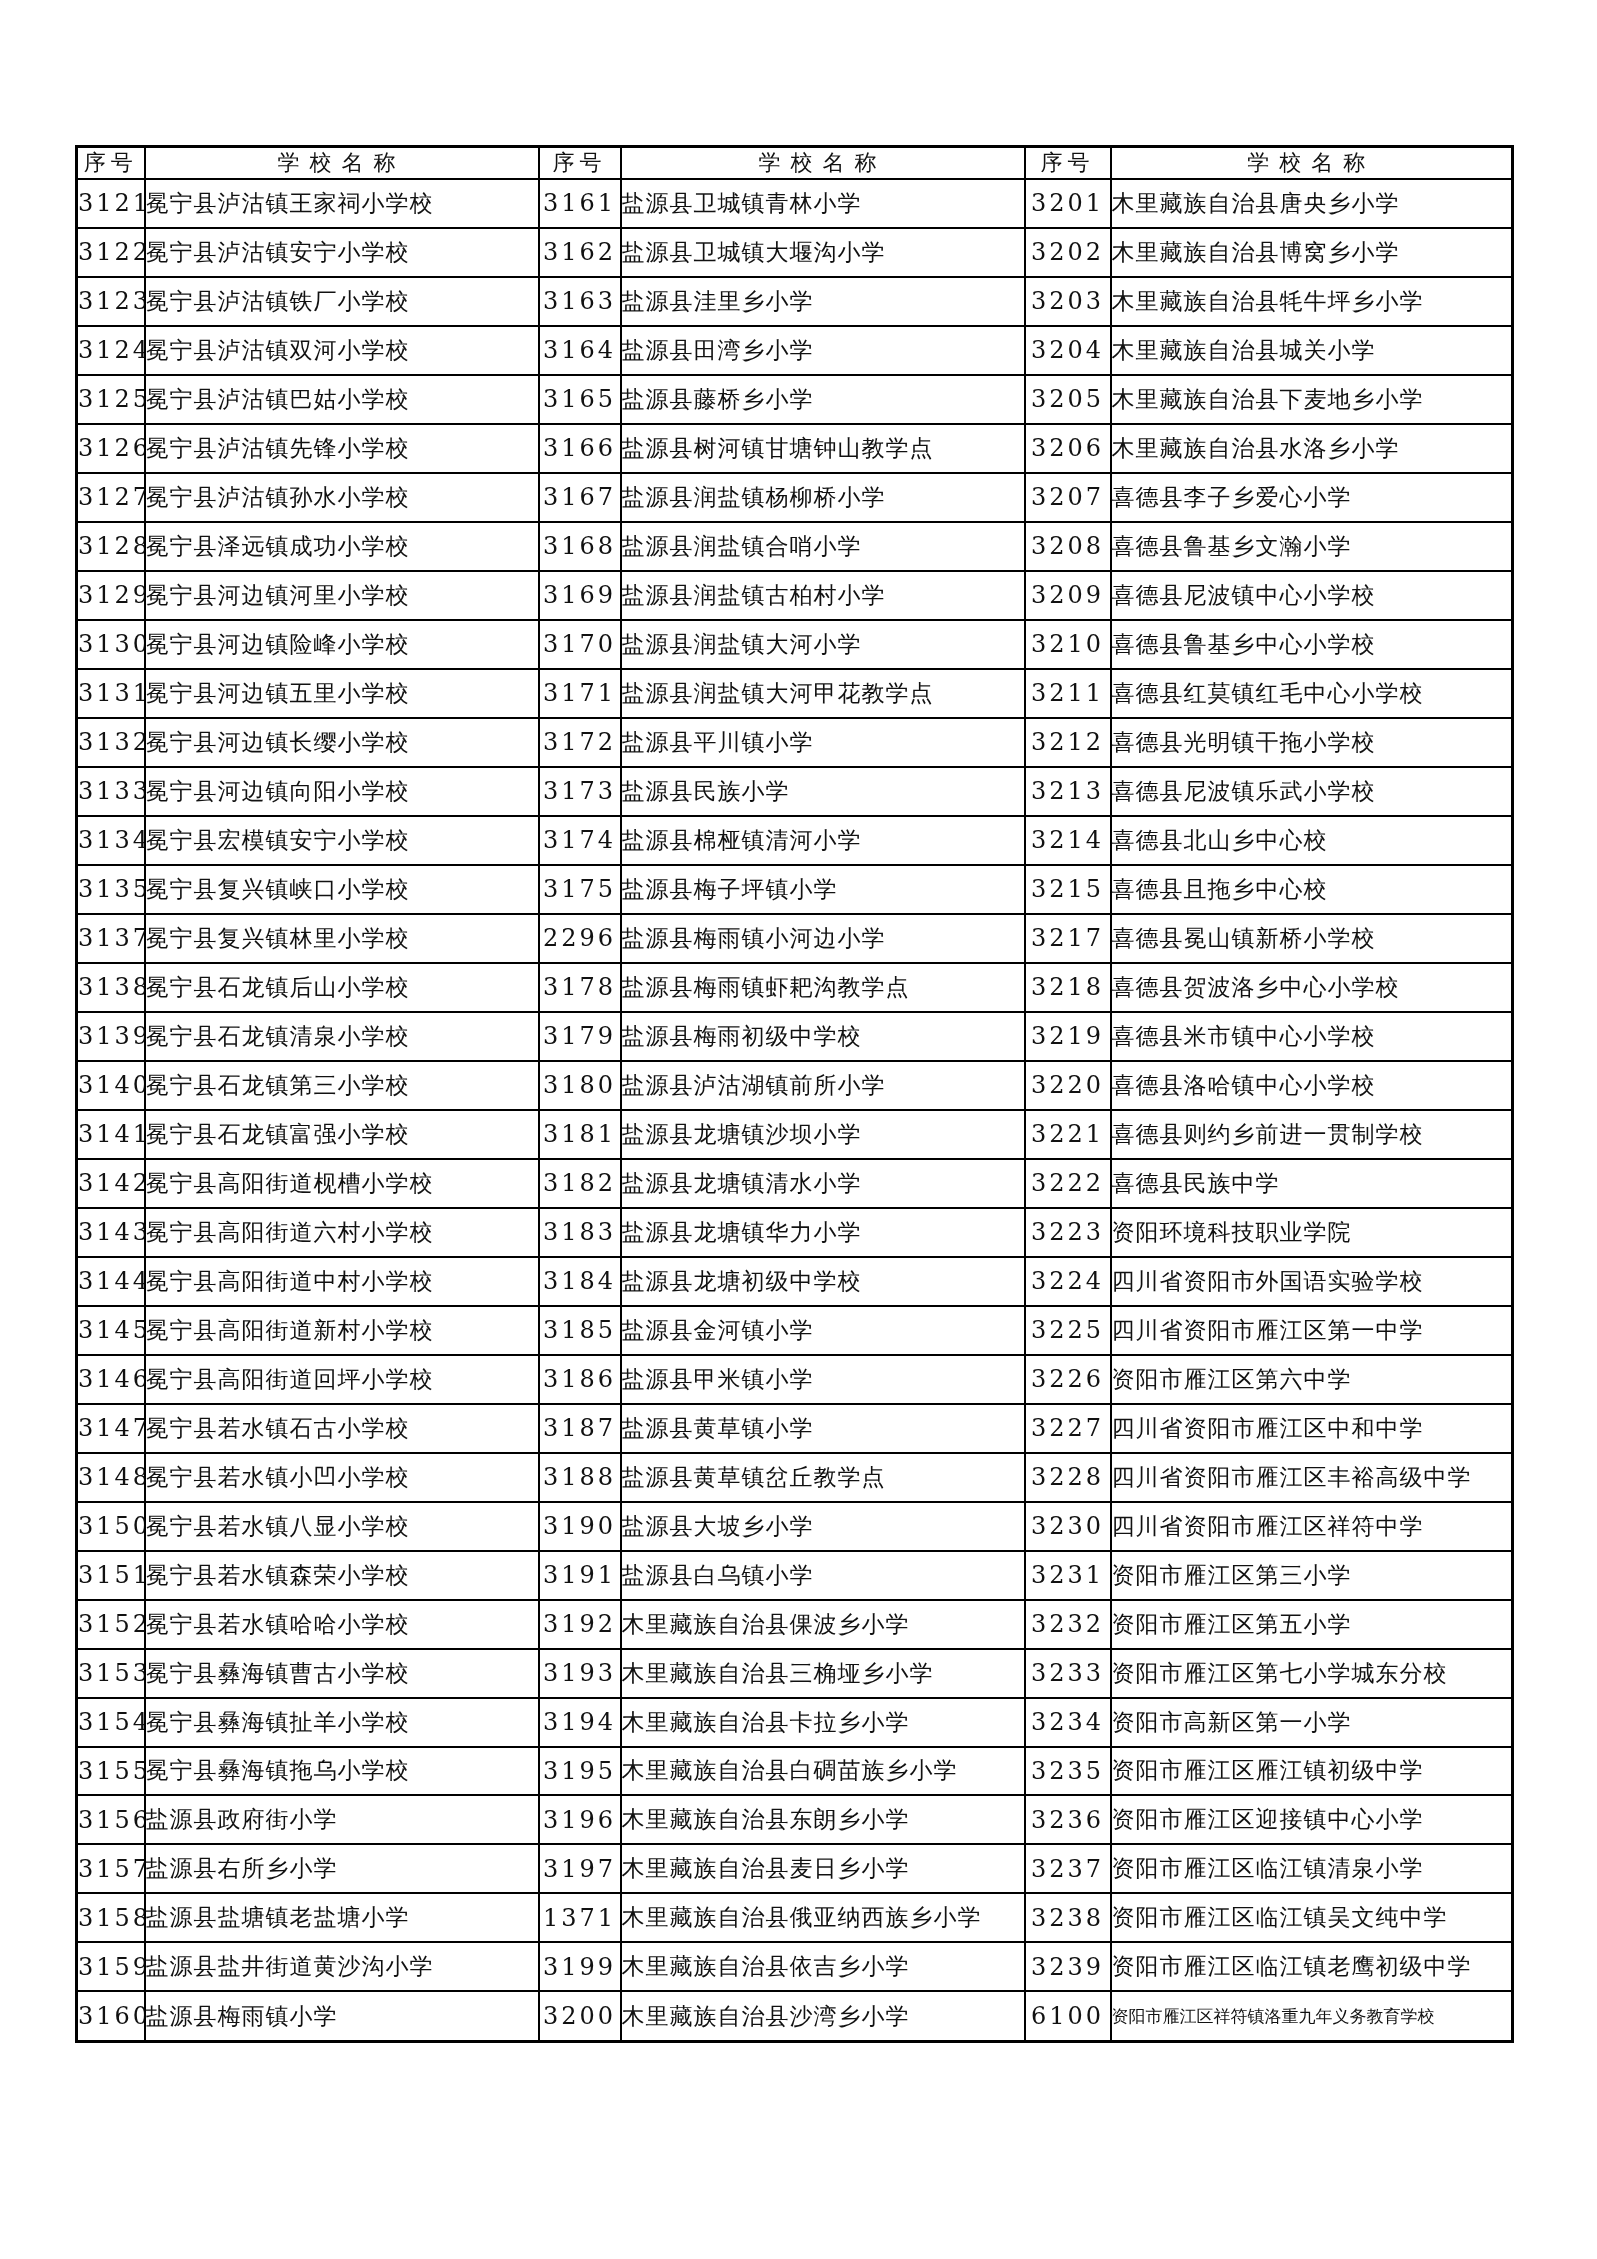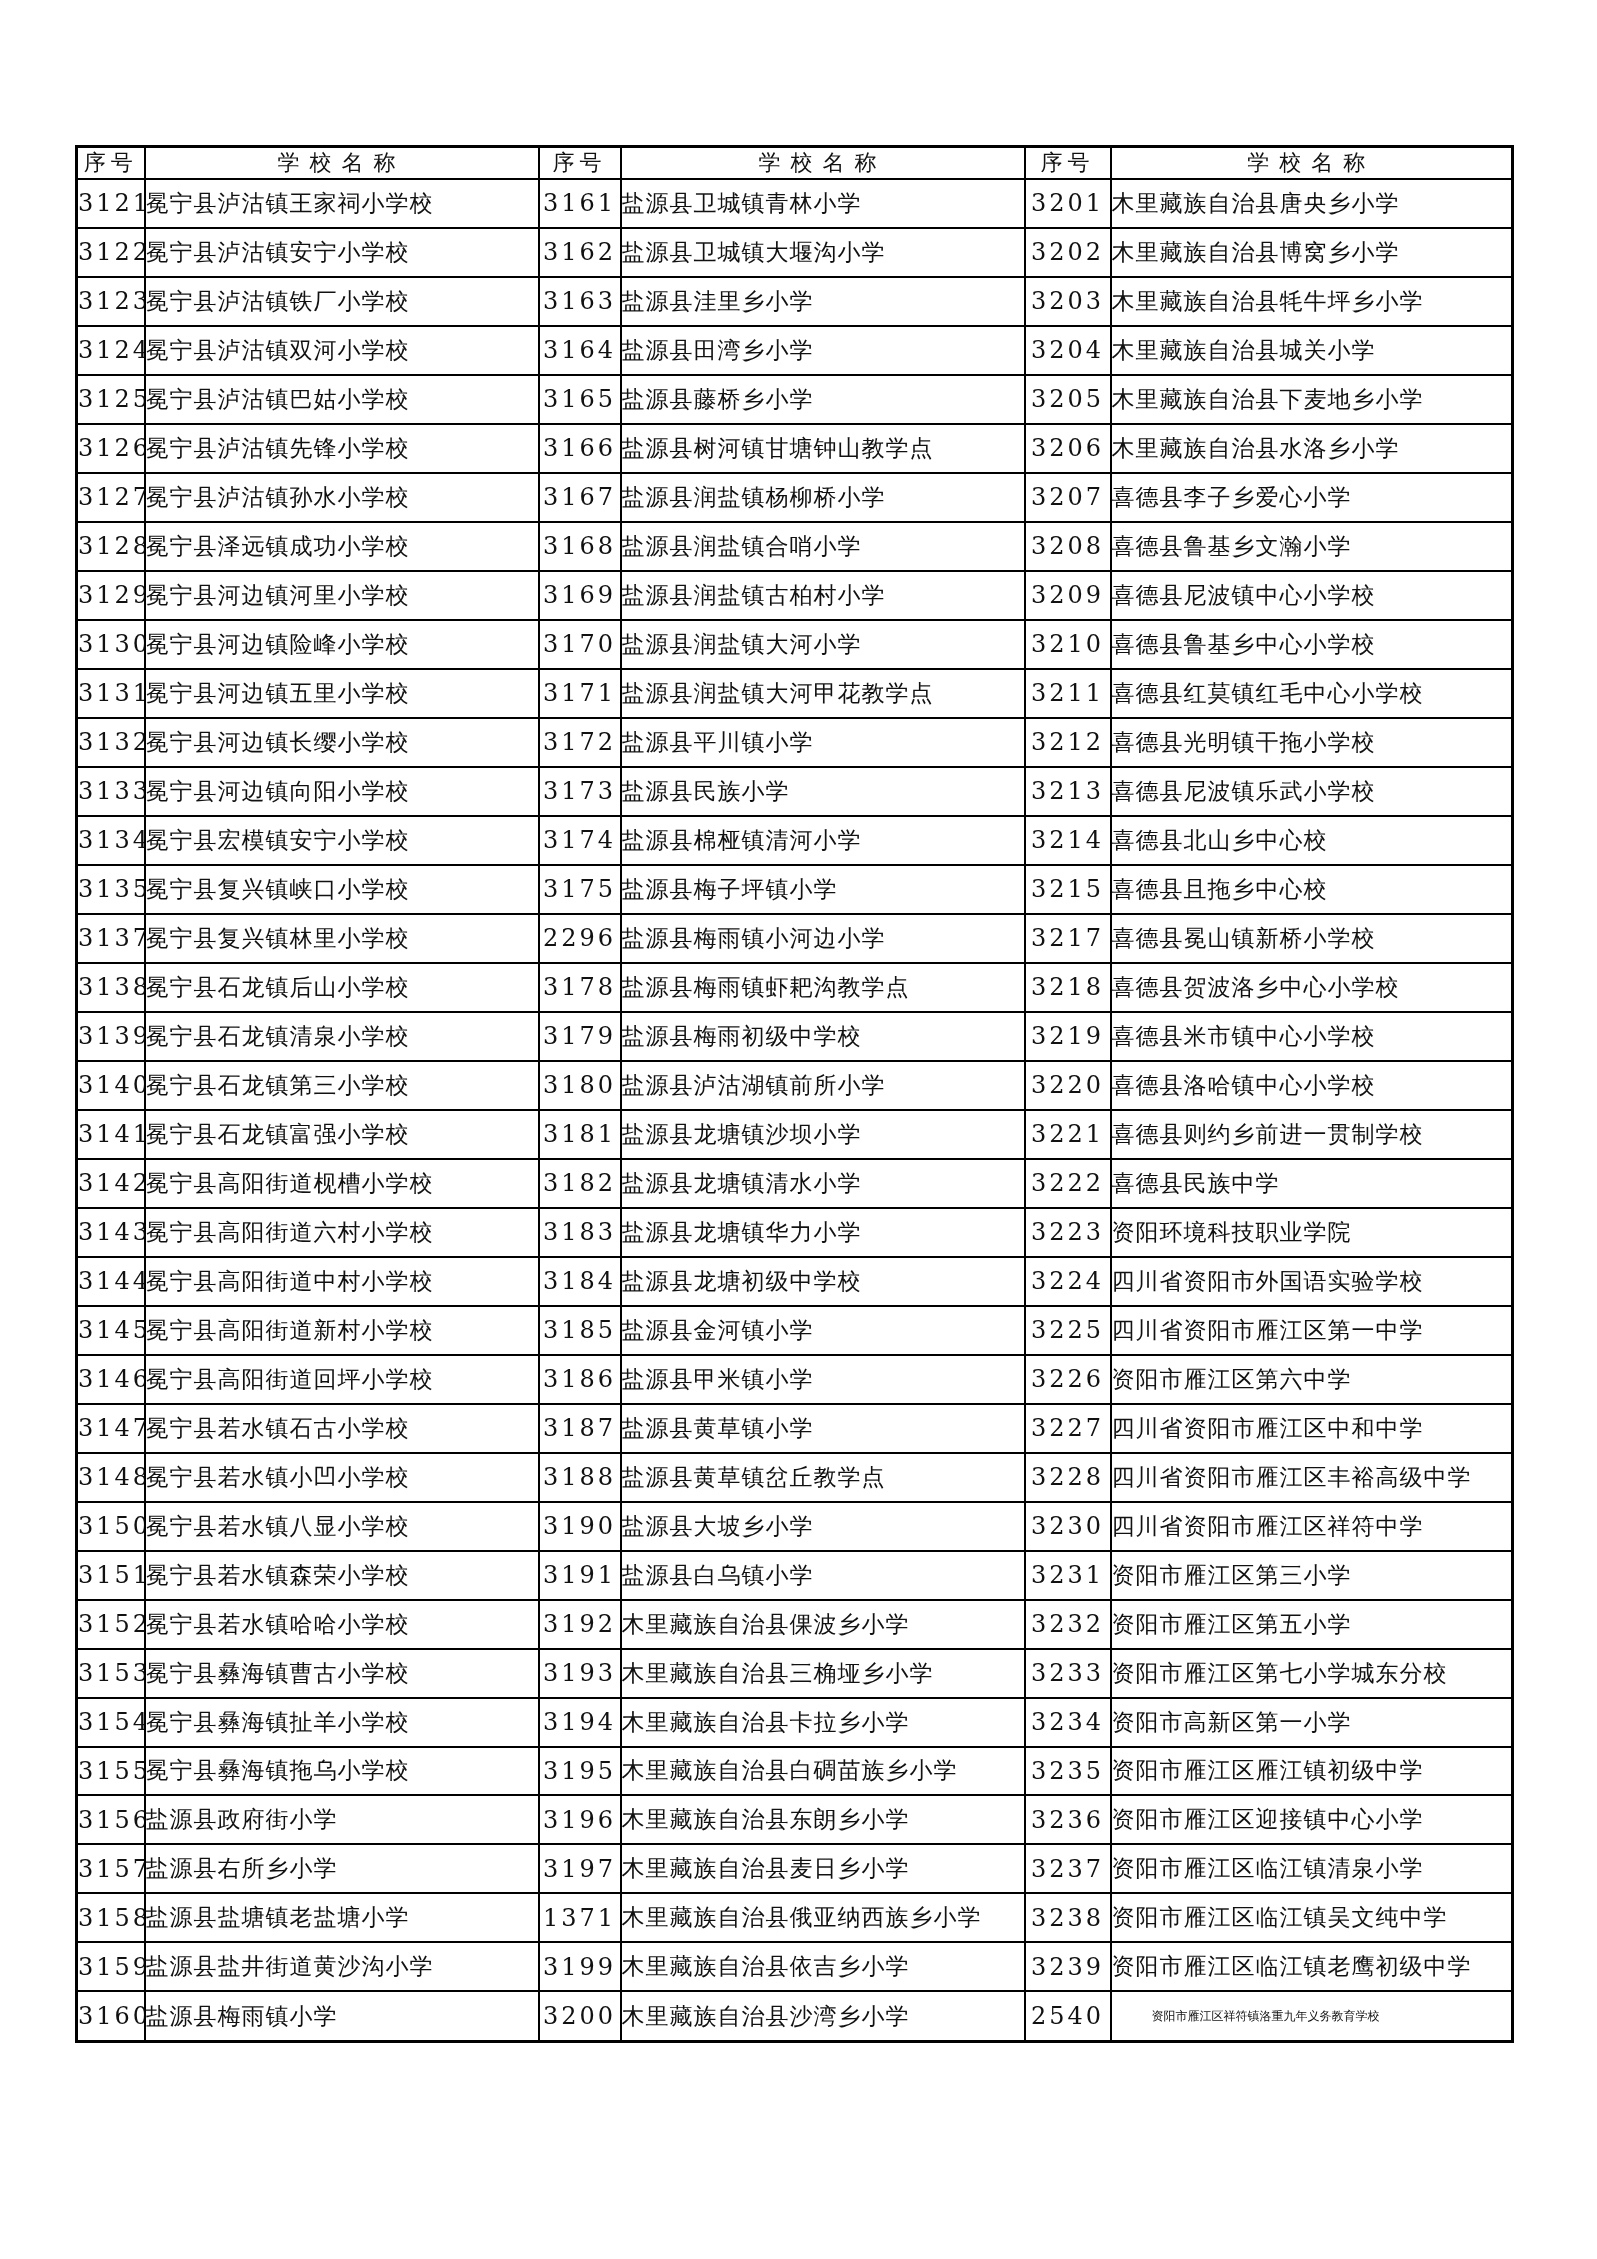--- a/index.html
+++ b/index.html
@@ -51,23 +51,22 @@
     letter-spacing: 3px;
     font-family: "DejaVu Serif", "Liberation Serif", serif;
   }
   td.sname {
     font-size: 23px;
     text-align: left;
     padding-left: 9px;
     letter-spacing: 1px;
   }
   td.sname.small {
-    font-size: 12px;
+    font-size: 17px;
     letter-spacing: 0;
-    padding-left: 40px;
   }
 </style>
 </head>
 <body>
 
 <div class="sheet">
   <table class="school-table">
     <colgroup>
       <col style="width:68px">
       <col style="width:394px">
@@ -381,18 +380,18 @@
           <td class="serial">3199</td>
           <td class="sname">木里藏族自治县依吉乡小学</td>
           <td class="serial">3239</td>
           <td class="sname">资阳市雁江区临江镇老鹰初级中学</td>
         </tr>
         <tr>
           <td class="serial">3160</td>
           <td class="sname">盐源县梅雨镇小学</td>
           <td class="serial">3200</td>
           <td class="sname">木里藏族自治县沙湾乡小学</td>
-          <td class="serial">2540</td>
+          <td class="serial">6100</td>
           <td class="sname small">资阳市雁江区祥符镇洛重九年义务教育学校</td>
         </tr>
       </tbody>
   </table>
 </div>
 
 </body></html>

